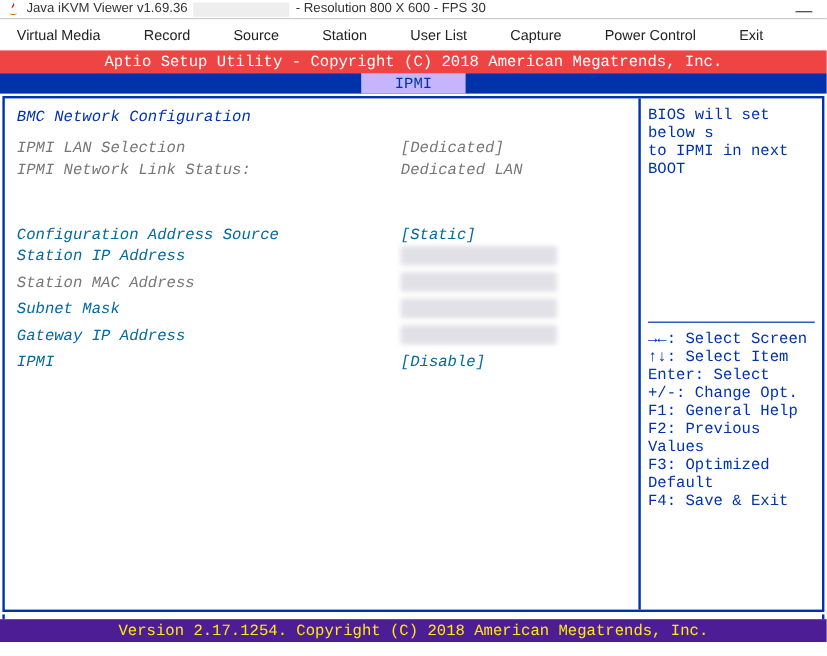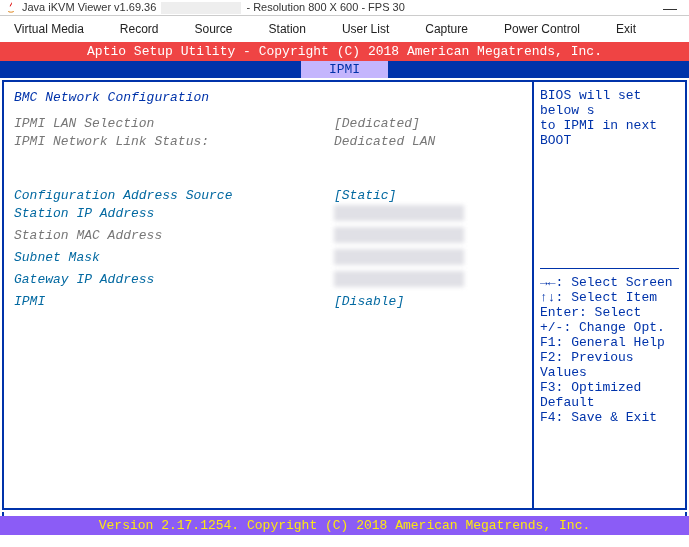--- a/index.html
+++ b/index.html
@@ -19,21 +19,21 @@
     .bios-right { width: 151px; padding: 6px 6px; color: #0033aa; overflow: hidden; }
     .bios-row { display: flex; line-height: 18px; }
     .bios-label { width: 320px; }
     .bios-value { flex: 1; }
     .heading { color: #0033aa; margin-bottom: 10px; }
     .blue { color: #0369a1; }
     .gray { color: #777; }
     .pixelated { display: inline-block; width: 130px; height: 66px; background: #e0e0e6; filter: blur(2px); }
     .divider { border-top: 1px solid #0033aa; margin: 6px 0; }
     .help-section { margin-top: 120px; }
-    .bios-footer { background: #8b5cf6; color: #fde910; text-align: center; padding: 2px 0; font-family: "Courier New", monospace; font-size: 13px; }
+    .bios-footer { background: #4c1d95; color: #fde910; text-align: center; padding: 2px 0; font-family: "Courier New", monospace; font-size: 13px; }
     .footer-outer { border-left: 2px solid #0033aa; border-right: 2px solid #0033aa; margin: 0 2px; height: 4px; }
     .title-gray { display: inline-block; width: 80px; height: 12px; background: #eee; vertical-align: middle; margin: 0 2px; }
   </style>
 </head>
 <body>
 
 <div class="titlebar">
   <span class="java-icon">
     <svg viewBox="0 0 14 14">
         <path d="M4 10c2 1 4 1 6 0 0 2-6 2-6 0z" fill="#d97700"></path>

